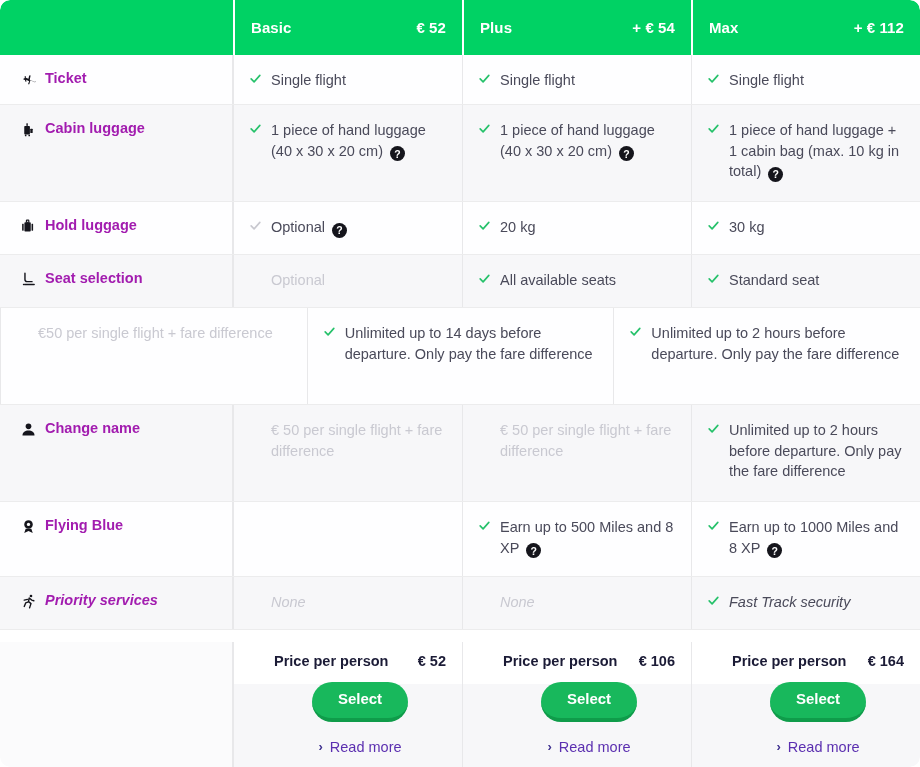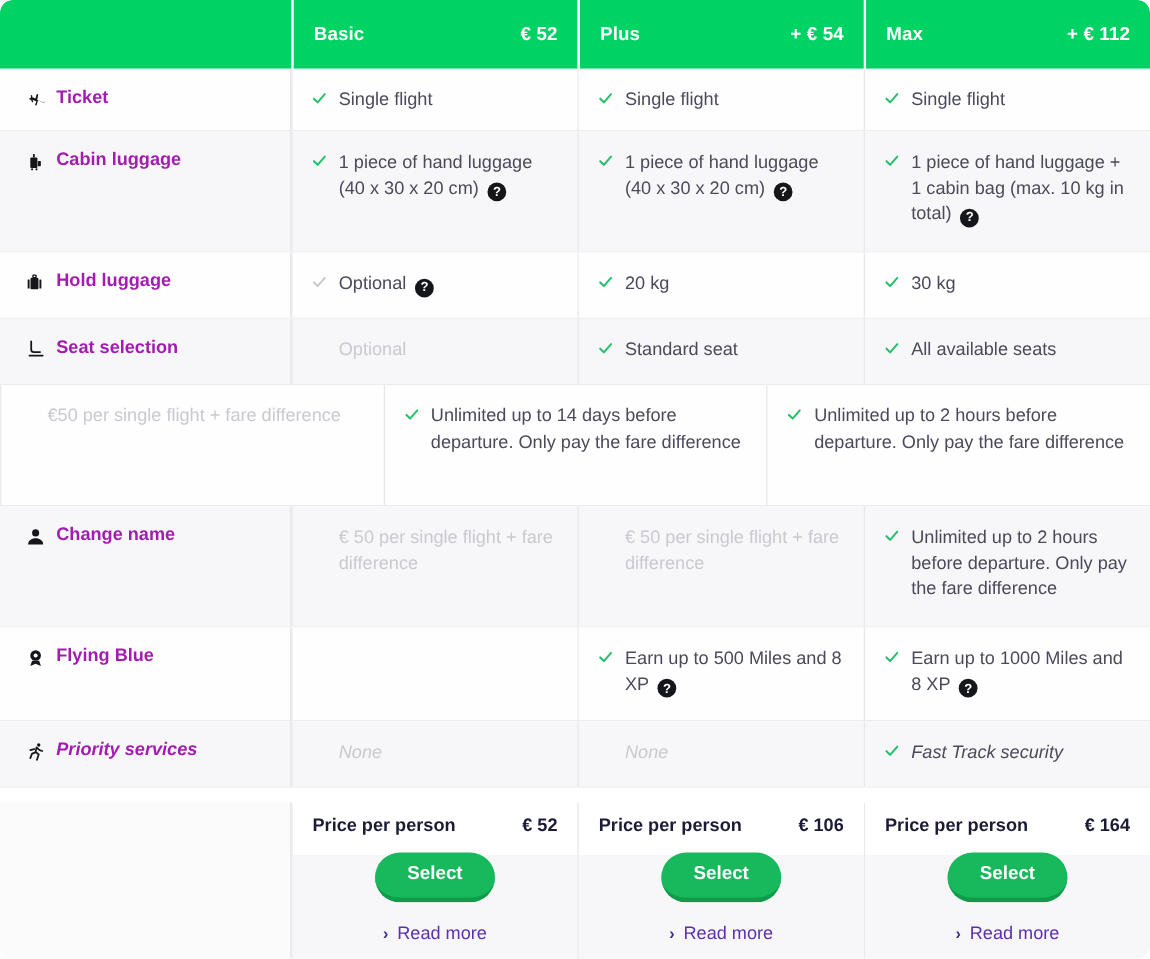--- a/index.html
+++ b/index.html
@@ -147,20 +147,21 @@
     border-right: 1px solid #e8e8ea;
     border-bottom-left-radius: 10px;
   }
   .tf-col {
     flex: 1 1 0;
     border-left: 1px solid #e8e8ea;
     display: flex;
     flex-direction: column;
     align-items: center;
     background: linear-gradient(to bottom, #ffffff 0px, #ffffff 42px, #f7f7f9 42px, #f7f7f9 100%);
+    padding-left: 24px;
   }
   .tf-col:last-child { border-bottom-right-radius: 10px; }
   .price-line {
     width: 100%;
     display: flex;
     justify-content: space-between;
     align-items: center;
     padding: 11px 16px 0 16px;
     color: #1b1b36;
     font-weight: bold;
@@ -342,29 +343,29 @@
         <div class="cell muted">
           <span class="check"></span>
           <span class="ctext">Optional</span>
         </div>
         <div class="cell">
           <span class="check">
             <svg width="13" height="13" viewBox="0 0 24 24" fill="none" stroke="#25c16a" stroke-width="3" stroke-linecap="round" stroke-linejoin="round">
               <path d="M4 12.8l5.4 5.4L20 6.2"></path>
             </svg>
           </span>
+          <span class="ctext">All available seats</span>
+        </div>
+        <div class="cell">
+          <span class="check">
+            <svg width="13" height="13" viewBox="0 0 24 24" fill="none" stroke="#25c16a" stroke-width="3" stroke-linecap="round" stroke-linejoin="round">
+              <path d="M4 12.8l5.4 5.4L20 6.2"></path>
+            </svg>
+          </span>
           <span class="ctext">Standard seat</span>
-        </div>
-        <div class="cell">
-          <span class="check">
-            <svg width="13" height="13" viewBox="0 0 24 24" fill="none" stroke="#25c16a" stroke-width="3" stroke-linecap="round" stroke-linejoin="round">
-              <path d="M4 12.8l5.4 5.4L20 6.2"></path>
-            </svg>
-          </span>
-          <span class="ctext">All available seats</span>
         </div>
       </div>
       <div class="row r-flight">
         <div class="cell muted">
           <span class="check"></span>
           <span class="ctext">€50 per single flight + fare difference</span>
         </div>
         <div class="cell">
           <span class="check">
             <svg width="13" height="13" viewBox="0 0 24 24" fill="none" stroke="#25c16a" stroke-width="3" stroke-linecap="round" stroke-linejoin="round">

